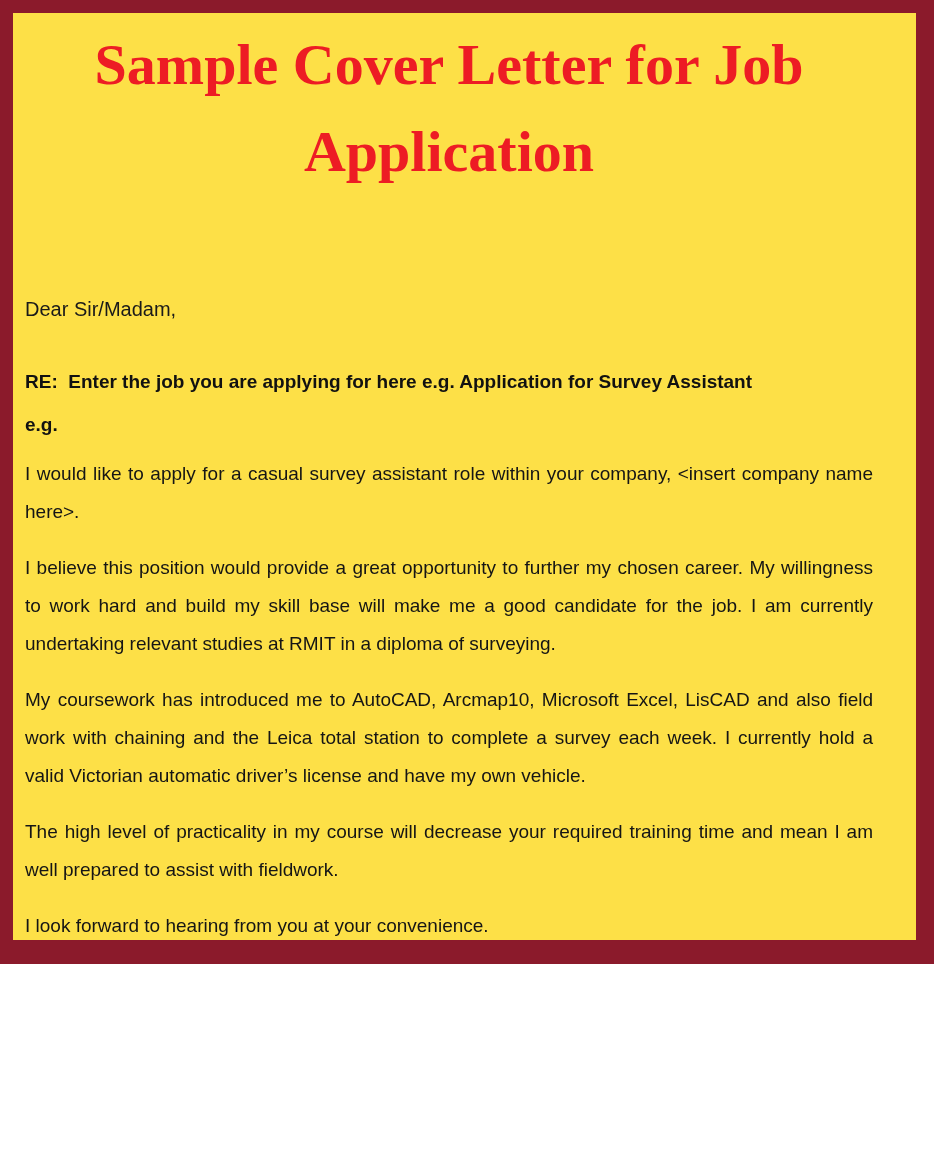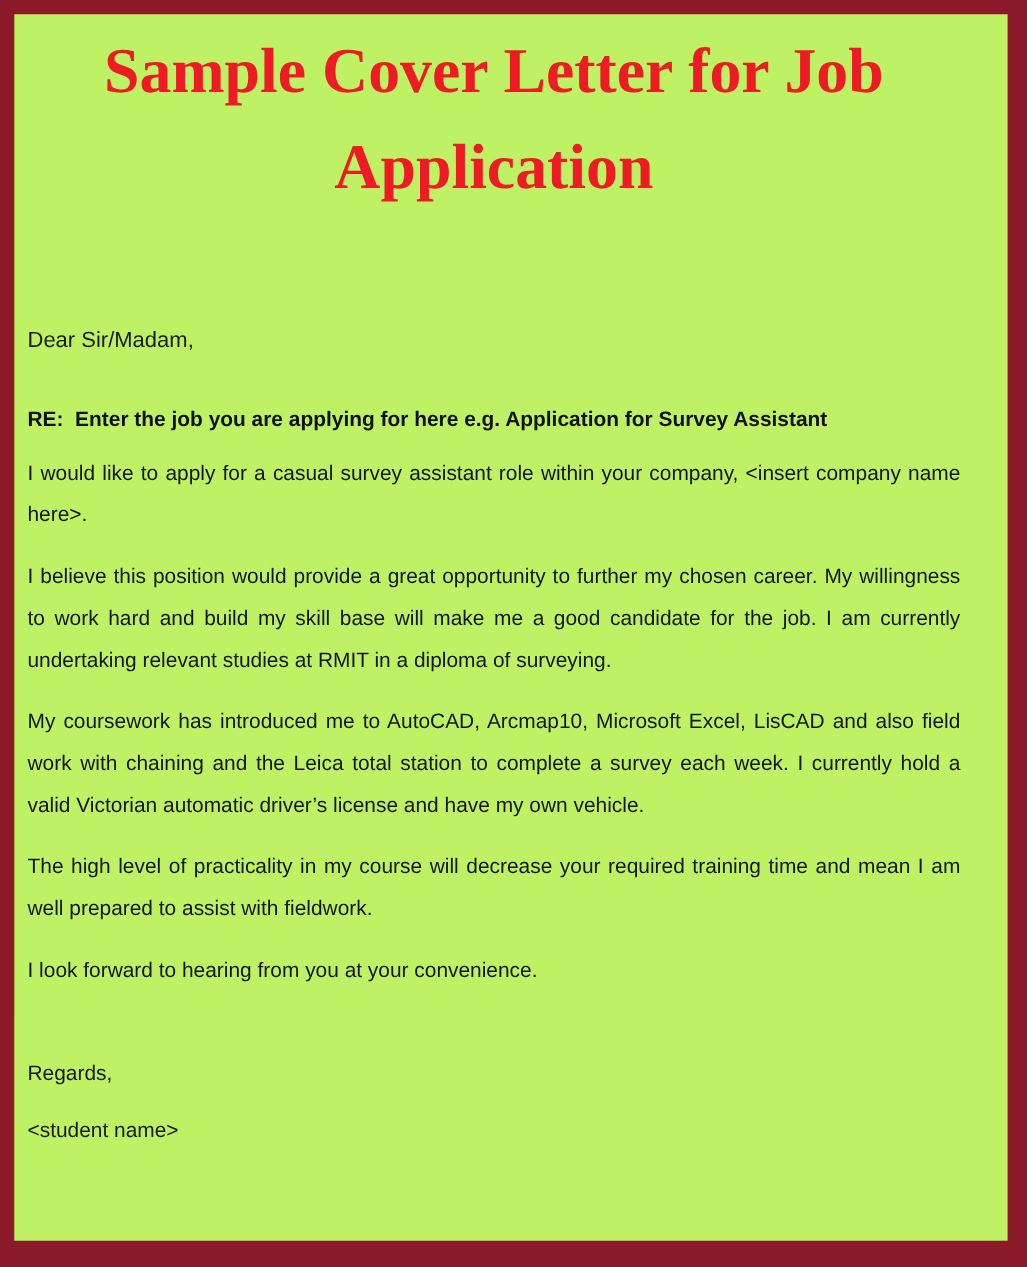--- a/index.html
+++ b/index.html
@@ -4,22 +4,22 @@
 <style>
   html, body {
     margin: 0;
     padding: 0;
     background: #ffffff;
     font-family: "Liberation Sans", sans-serif;
   }
   .page {
     box-sizing: border-box;
     width: 934px;
-    height: 1152px;
-    background: #bef264;
+    height: 964px;
+    background: #fde047;
     border-style: solid;
     border-color: #8b1a2b;
     border-top-width: 13px;
     border-left-width: 13px;
     border-right-width: 18px;
     border-bottom-width: 24px;
     overflow: hidden;
   }
   .content {
     box-sizing: border-box;
@@ -88,20 +88,21 @@
 <div class="page">
   <div class="content">
 
     <h1 class="doc-title">Sample Cover Letter for Job Application</h1>
 
 
     <div class="salutation">Dear Sir/Madam,</div>
 
     <div class="subject-line">RE:  Enter the job you are applying for here e.g. Application for Survey Assistant</div>
 
+    <div class="eg-label">e.g.</div>
 
     <p class="body-para first">I would like to apply for a casual survey assistant role within your company, &lt;insert company name here&gt;.</p>
 
     <p class="body-para">I believe this position would provide a great opportunity to further my chosen career. My willingness to work hard and build my skill base will make me a good candidate for the job. I am currently undertaking relevant studies at RMIT in a diploma of surveying.</p>
 
     <p class="body-para">My coursework has introduced me to AutoCAD, Arcmap10, Microsoft Excel, LisCAD and also field work with chaining and the Leica total station to complete a survey each week. I currently hold a valid Victorian automatic driver’s license and have my own vehicle.</p>
 
     <p class="body-para">The high level of practicality in my course will decrease your required training time and mean I am well prepared to assist with fieldwork.</p>
 
     <p class="body-para">I look forward to hearing from you at your convenience.</p>

